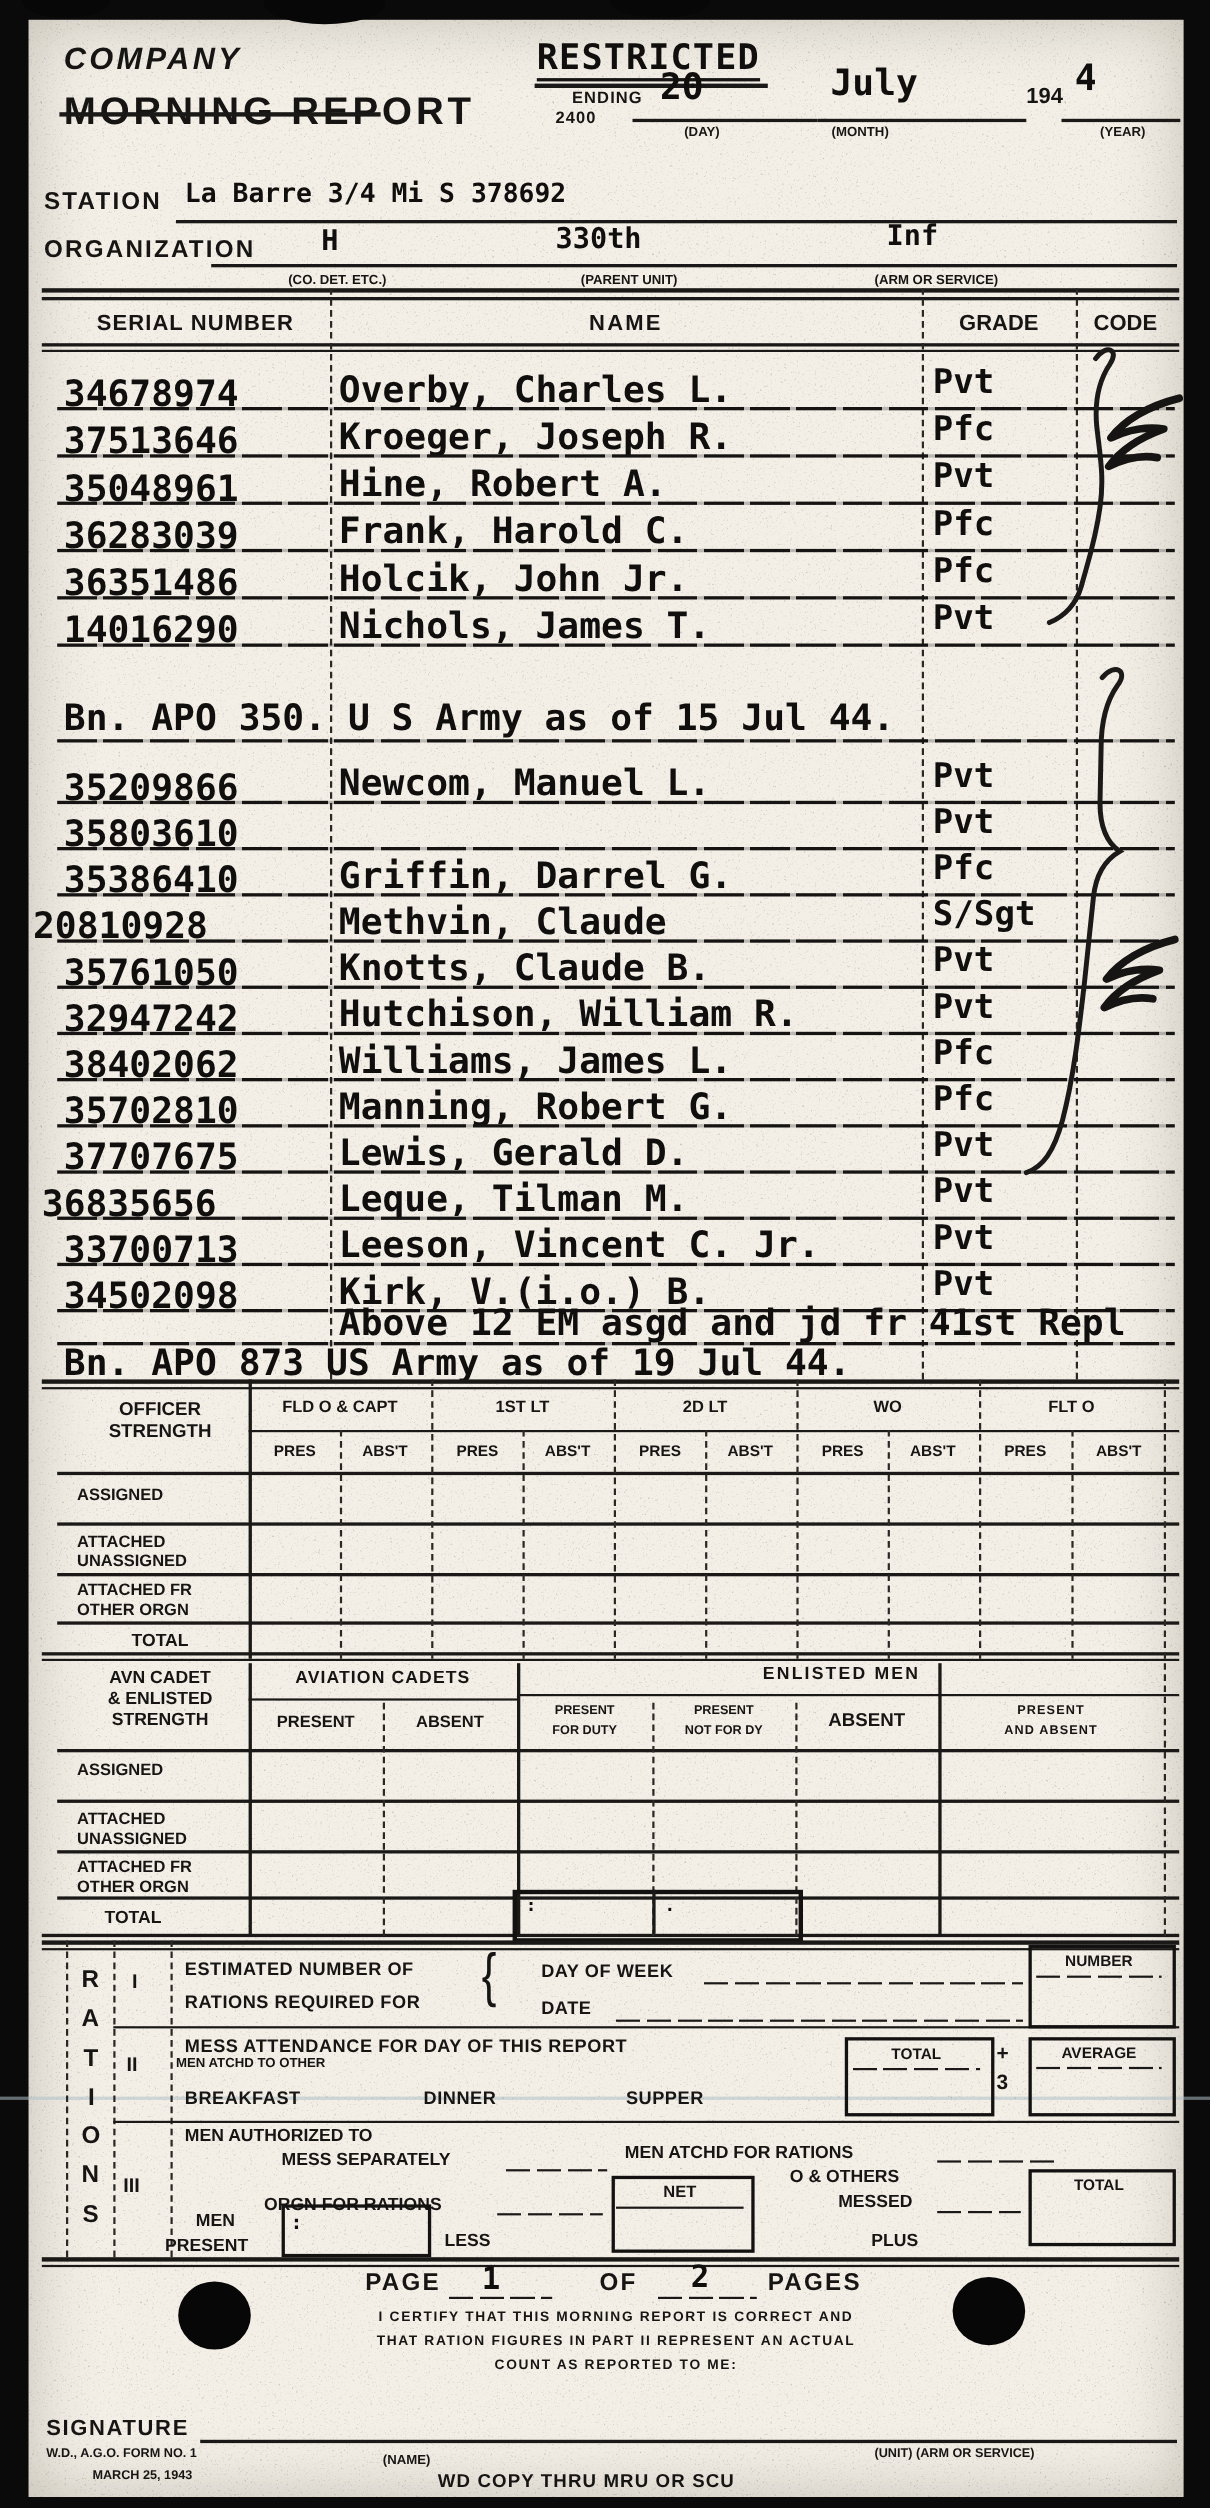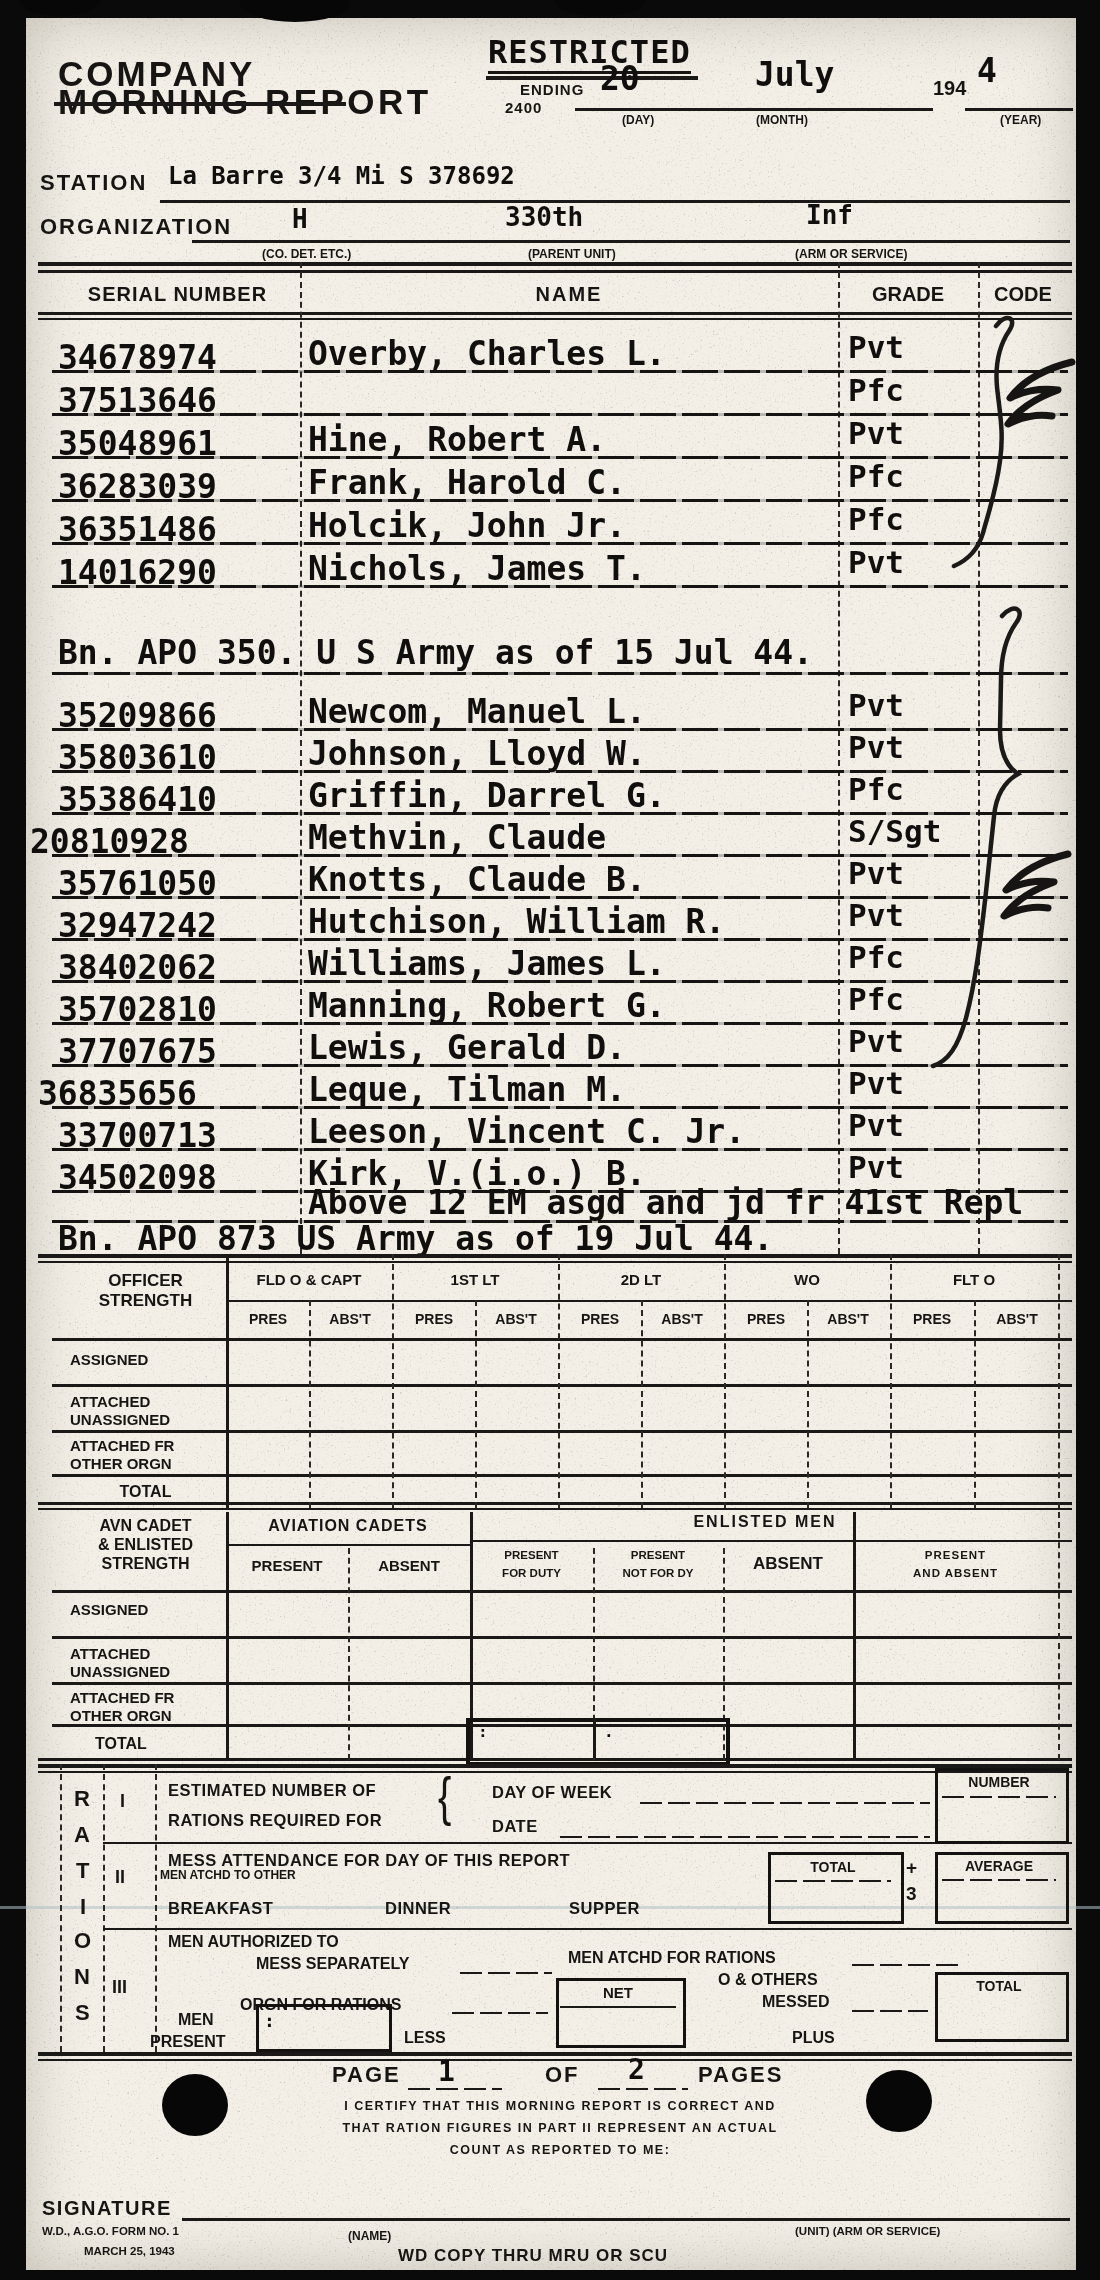--- a/index.html
+++ b/index.html
@@ -35,21 +35,21 @@
 <body>
 
 <div class="scan">
   <div class="page"></div>
 
   <div class="blob" style="left:240px;top:-16px;width:110px;height:38px;"></div>
   <div class="blob" style="left:555px;top:-12px;width:90px;height:28px;"></div>
   <div class="blob" style="left:20px;top:-14px;width:80px;height:30px;"></div>
   <div class="scanline" style="top:1906px;"></div>
 
-  <div class="lbl" style="left:58px;top:56px;font-size:35px;letter-spacing:3px;">COMPANY</div>
+  <div class="lbl" style="left:58px;top:40px;font-size:28px;letter-spacing:3px;font-style:italic;">COMPANY</div>
   <div class="lbl" style="left:58px;top:84px;font-size:35px;letter-spacing:3.5px;">MORNING REPORT</div>
   <div class="ln" style="left:54px;top:102px;width:292px;height:4px;"></div>
 
   <div class="type" style="left:488px;top:36px;font-size:32px;letter-spacing:1px;border-bottom:3px solid #171513;padding-bottom:3px;">RESTRICTED</div>
   <div class="ln" style="left:486px;top:76px;width:212px;height:4px;"></div>
   <div class="lbl" style="left:520px;top:82px;font-size:15px;letter-spacing:1px;">ENDING</div>
   <div class="lbl" style="left:505px;top:100px;font-size:15px;letter-spacing:1px;">2400</div>
 
   <div class="type" style="left:600px;top:62px;font-size:33px;">20</div>
   <div class="ln" style="left:575px;top:108px;width:168px;height:2.5px;"></div>
@@ -91,20 +91,21 @@
   <div class="vdash" style="left:978px;top:262px;height:992px;"></div>
 
   <div class="rrow" style="top:332px;">
     <span class="type rser">34678974</span>
     <span class="type rnam">Overby, Charles L.</span>
     <span class="type rgrd">Pvt</span>
     <div class="rowline" style="top:38px;"></div>
   </div>
   <div class="rrow" style="top:375px;">
     <span class="type rser">37513646</span>
+    <span class="type rnam">Kroeger, Joseph R.</span>
     <span class="type rgrd">Pfc</span>
     <div class="rowline" style="top:38px;"></div>
   </div>
   <div class="rrow" style="top:418px;">
     <span class="type rser">35048961</span>
     <span class="type rnam">Hine, Robert A.</span>
     <span class="type rgrd">Pvt</span>
     <div class="rowline" style="top:38px;"></div>
   </div>
   <div class="rrow" style="top:461px;">
@@ -132,21 +133,20 @@
   </div>
 
   <div class="rrow" style="top:690px;">
     <span class="type rser">35209866</span>
     <span class="type rnam">Newcom, Manuel L.</span>
     <span class="type rgrd">Pvt</span>
     <div class="rowline" style="top:38px;"></div>
   </div>
   <div class="rrow" style="top:732px;">
     <span class="type rser">35803610</span>
-    <span class="type rnam">Johnson, Lloyd W.</span>
     <span class="type rgrd">Pvt</span>
     <div class="rowline" style="top:38px;"></div>
   </div>
   <div class="rrow" style="top:774px;">
     <span class="type rser">35386410</span>
     <span class="type rnam">Griffin, Darrel G.</span>
     <span class="type rgrd">Pfc</span>
     <div class="rowline" style="top:38px;"></div>
   </div>
   <div class="rrow" style="top:816px;">

